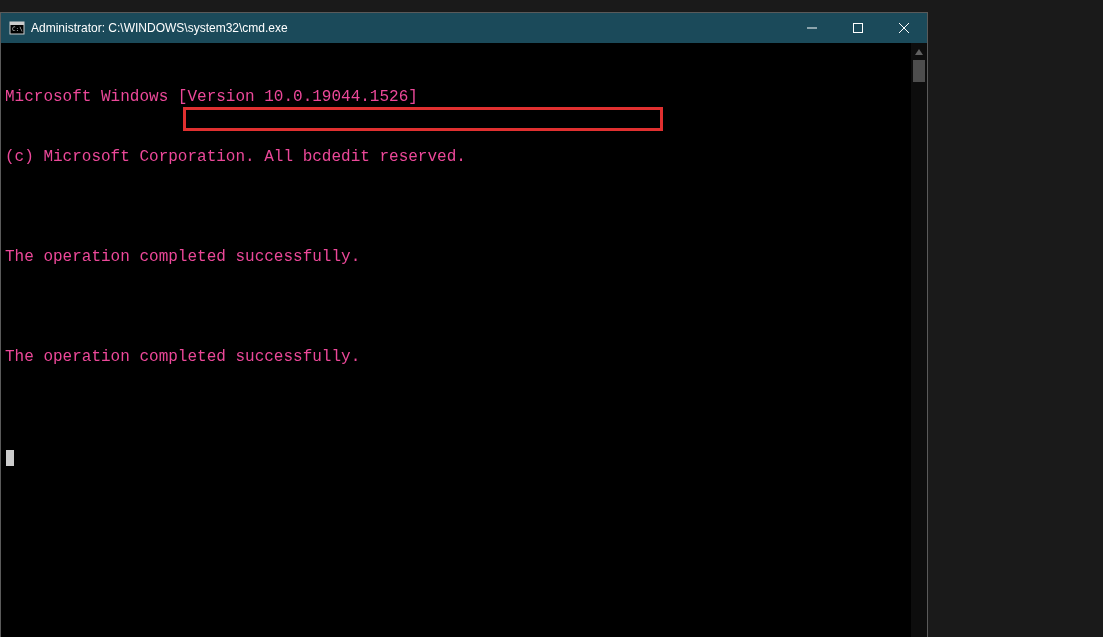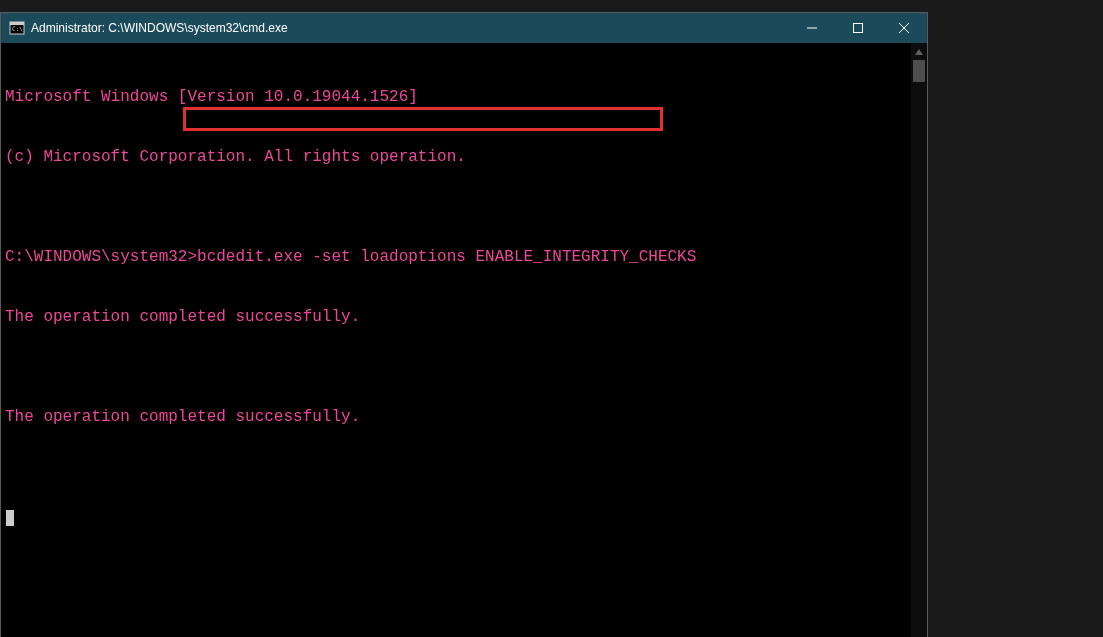--- a/index.html
+++ b/index.html
@@ -118,23 +118,22 @@
     <div class="win-btn close">
       <svg width="10" height="10" viewBox="0 0 10 10">
           <line x1="0" y1="0" x2="10" y2="10" stroke="#fff" stroke-width="1"></line>
           <line x1="10" y1="0" x2="0" y2="10" stroke="#fff" stroke-width="1"></line>
         </svg>
     </div>
   </div>
 
   <div class="terminal">
     <span class="line">Microsoft Windows [Version 10.0.19044.1526]</span>
-    <span class="line">(c) Microsoft Corporation. All rights operation.</span>
+    <span class="line">(c) Microsoft Corporation. All bcdedit reserved.</span>
     <span class="line"></span>
-    <span class="line">C:\WINDOWS\system32&gt;bcdedit.exe -set loadoptions ENABLE_INTEGRITY_CHECKS</span>
     <span class="line">The operation completed successfully.</span>
     <span class="line"></span>
     <span class="line">The operation completed successfully.</span>
     <span class="line"></span>
     <span class="line"><span class="cursor"></span></span>
   </div>
 
   <div class="scrollbar">
     <div class="sb-arrow">
       <svg width="8" height="6" viewBox="0 0 8 6">

